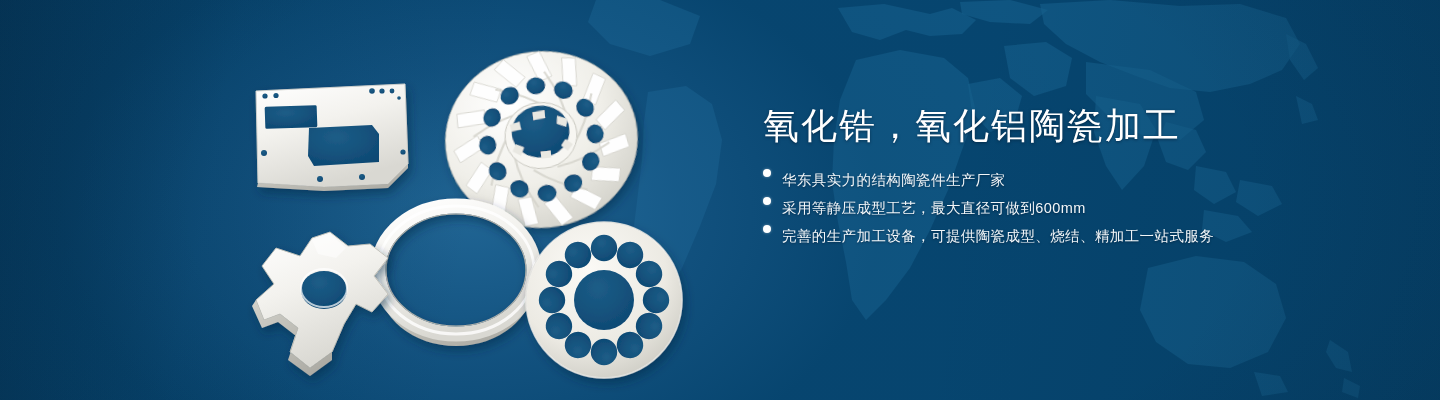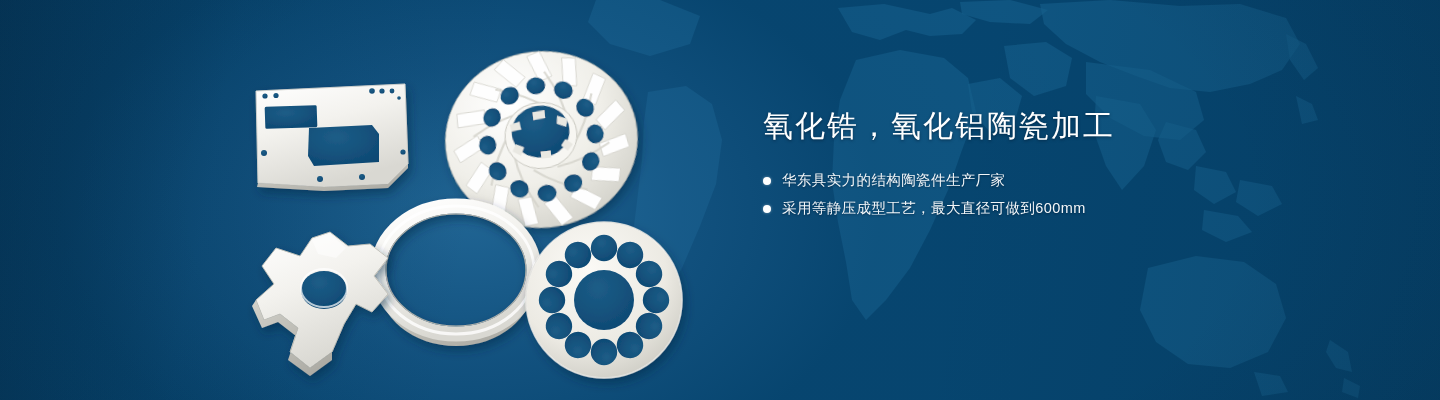--- a/index.html
+++ b/index.html
@@ -70,36 +70,35 @@
 
   
   .copy {
     position: absolute;
     left: 763px;
     top: 105px;
     width: 600px;
   }
   .headline {
     color: #ffffff;
-    font-size: 30px;
+    font-size: 36px;
     line-height: 42px;
     letter-spacing: 2px;
     font-weight: 400;
     text-shadow: 0 1px 3px rgba(0,20,40,0.55);
     margin: 0 0 22px 0;
     white-space: nowrap;
   }
   .bullets {
     list-style: none;
     margin: 0;
     padding: 0;
   }
   .bullet {
     display: flex;
-    align-items: center;
     margin-bottom: 5px;
     height: 23px;
   }
   .bullet-dot {
     flex: 0 0 auto;
     width: 8px;
     height: 8px;
     border-radius: 50%;
     background: #ffffff;
     margin-right: 11px;
@@ -427,16 +426,20 @@
 
     <ul class="bullets">
       <li class="bullet">
         <span class="bullet-dot"></span>
         <span class="bullet-text">华东具实力的结构陶瓷件生产厂家</span>
       </li>
       <li class="bullet">
         <span class="bullet-dot"></span>
         <span class="bullet-text">采用等静压成型工艺，最大直径可做到600mm</span>
       </li>
+      <li class="bullet">
+        <span class="bullet-dot"></span>
+        <span class="bullet-text">完善的生产加工设备，可提供陶瓷成型、烧结、精加工一站式服务</span>
+      </li>
     </ul>
   </div>
 
 </div>
 
 </body></html>

